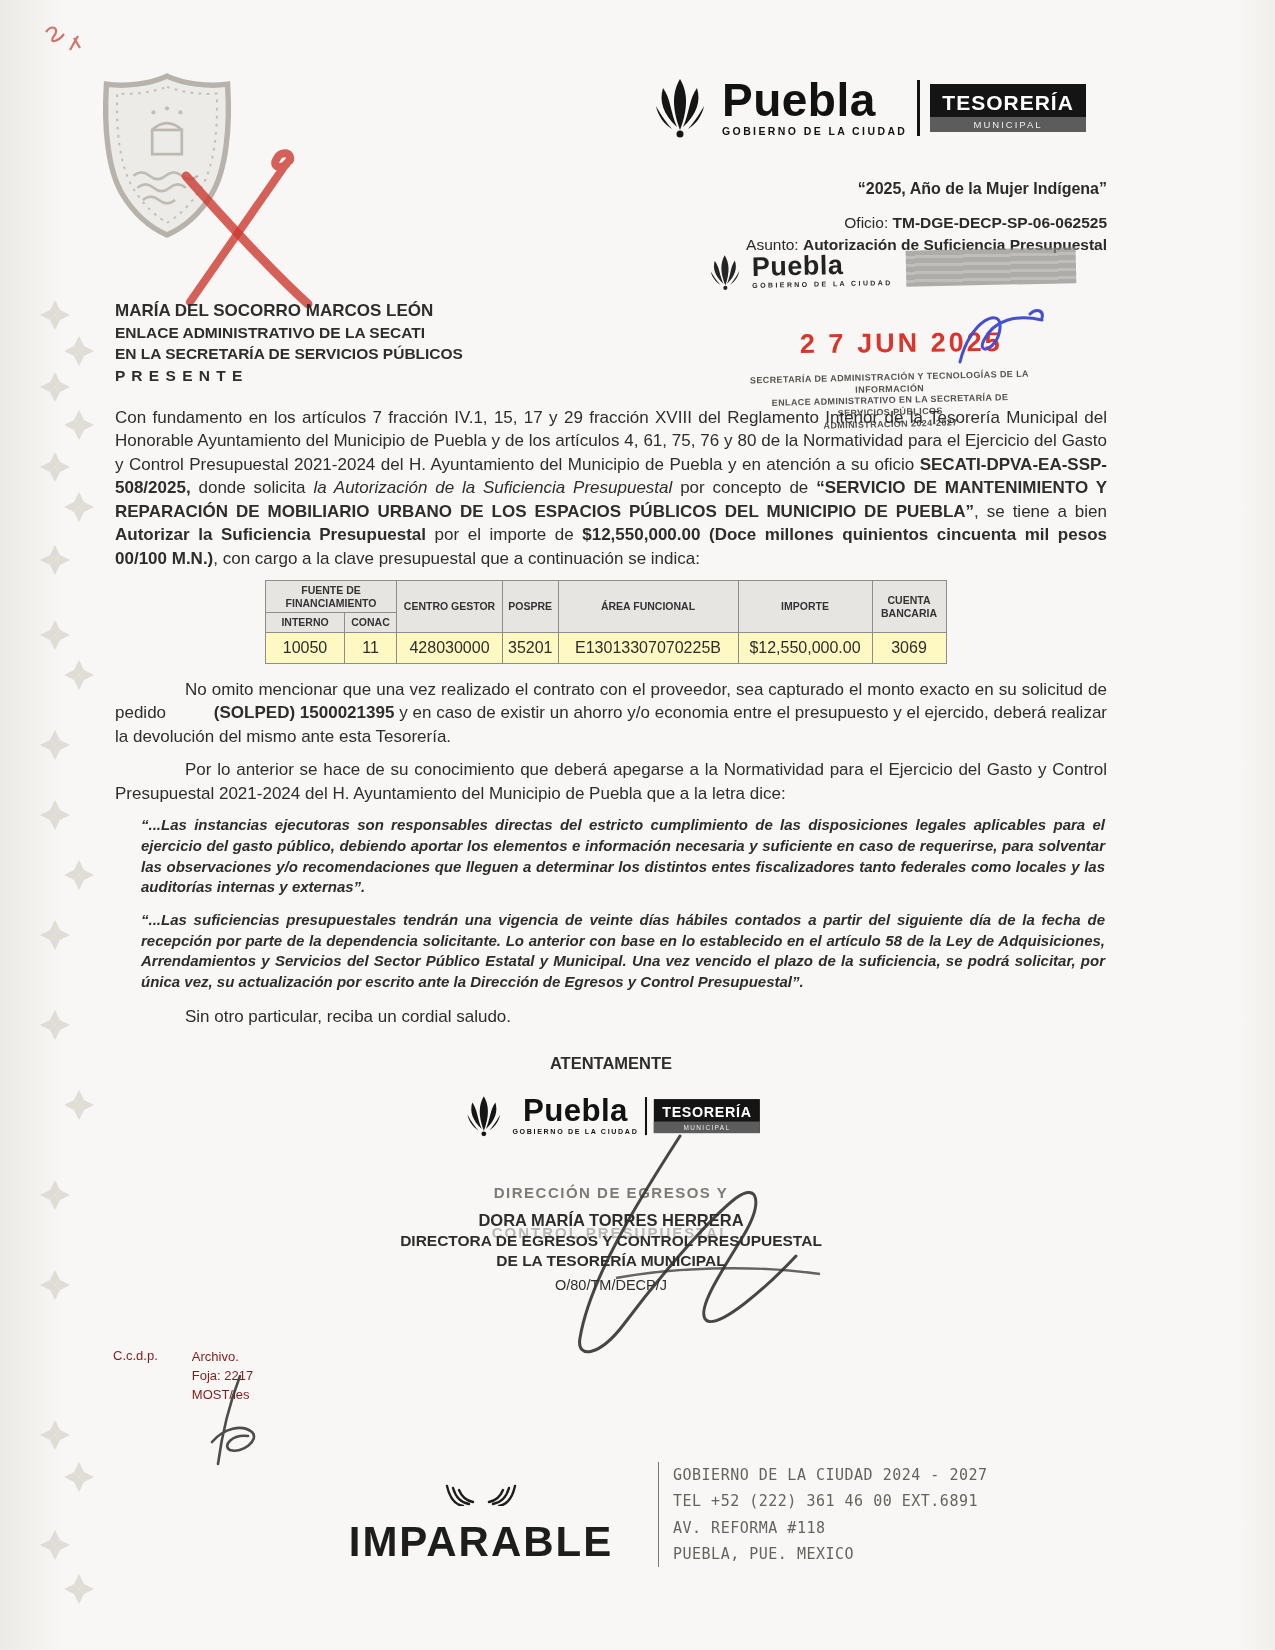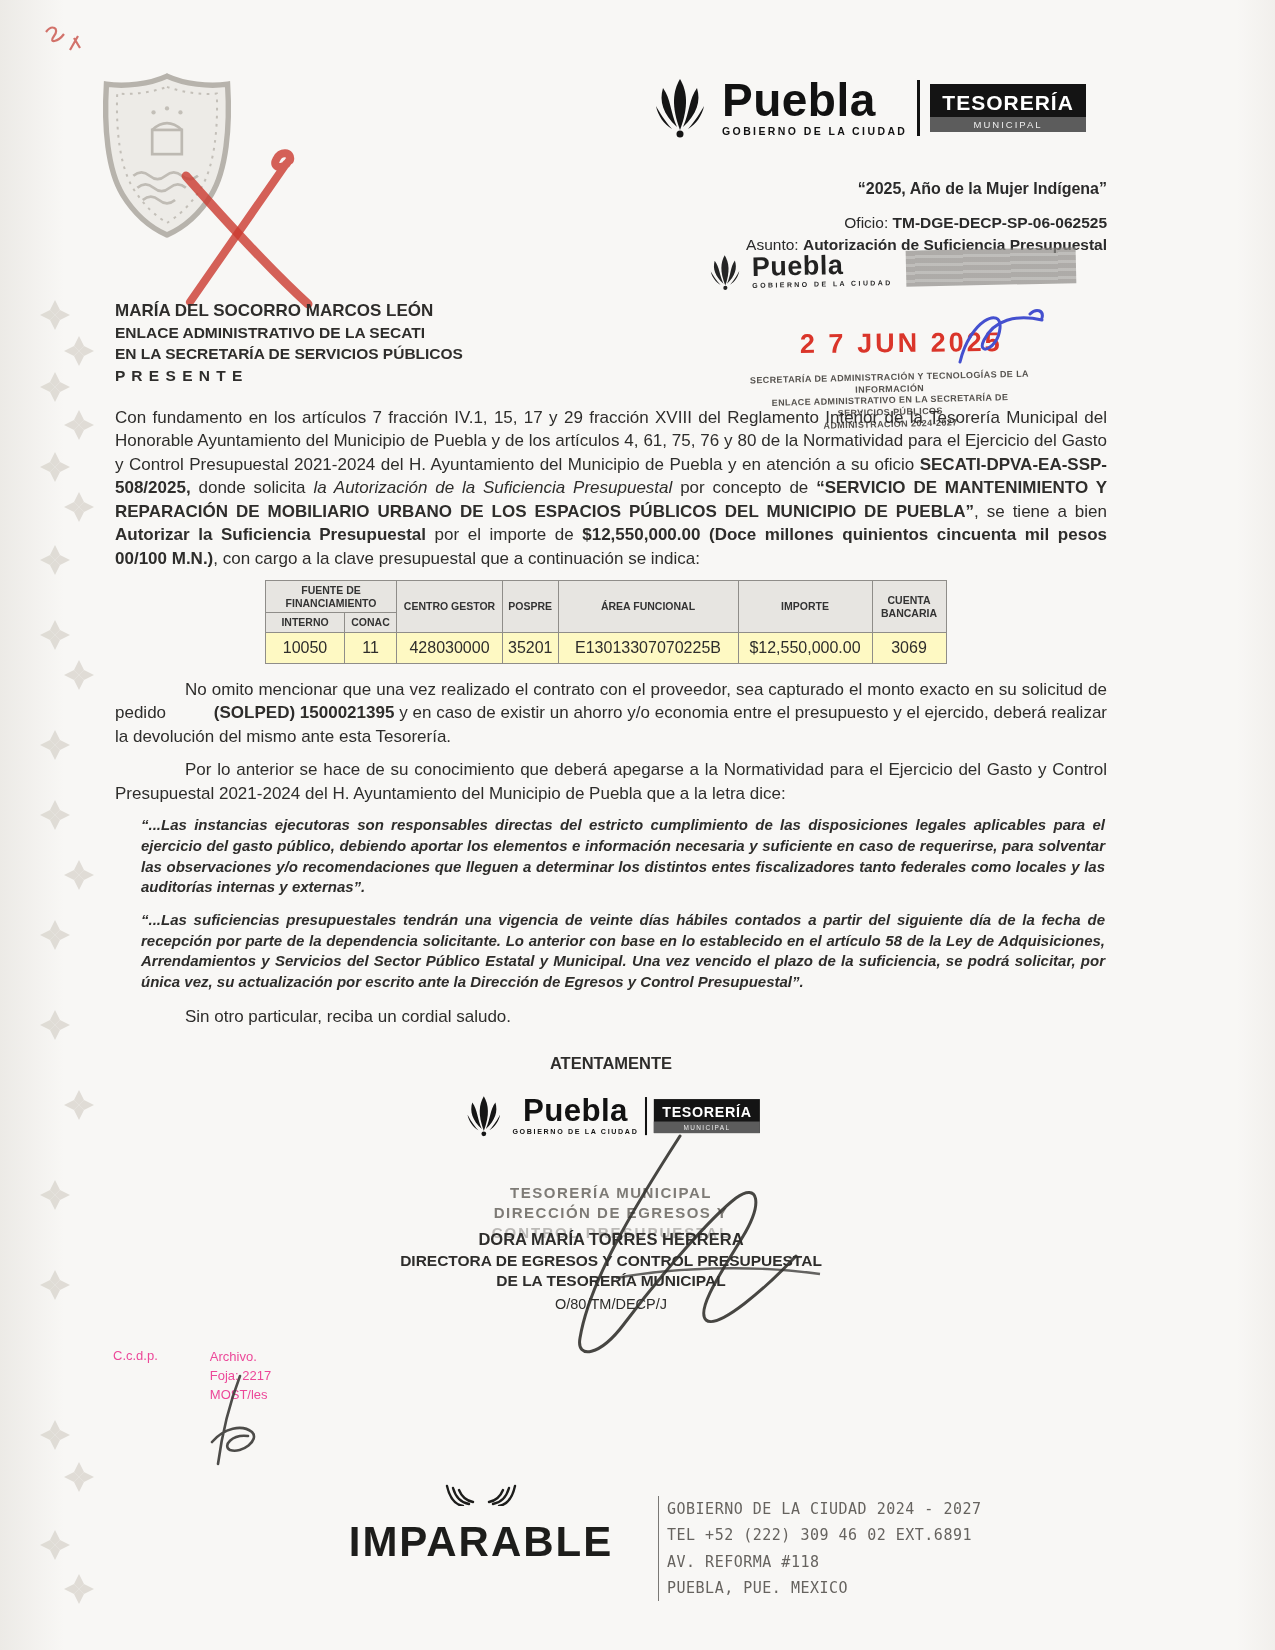--- a/index.html
+++ b/index.html
@@ -73,30 +73,30 @@
   .sig-area{margin-top:20px;text-align:center;position:relative}
   .sig-logo-wrap{display:flex;justify-content:center;height:62px;margin-bottom:26px}
   .stamp-gray{color:#7e7b76;font-weight:700;letter-spacing:1.5px;font-size:15px;line-height:1.3}
   .sig-name{font-weight:700;font-size:16.5px;margin-top:6px;position:relative;z-index:2}
   .sig-title{font-weight:700;font-size:15.5px;line-height:1.3;position:relative;z-index:2}
   .sig-ref{font-size:14.5px;margin-top:3px}
   .stamp-ghost{position:absolute;left:0;right:0;top:128px;color:#8a8783;font-weight:700;
     letter-spacing:2px;font-size:15px;opacity:.55;z-index:1}
   .bigsig{left:520px;top:1128px;width:340px;height:260px;z-index:3}
 
-  .ccdp{left:113px;top:1348px;font-size:13px;color:#ec4899;display:flex;gap:52px;z-index:2}
+  .ccdp{left:113px;top:1348px;font-size:13px;color:#7f1d1d;display:flex;gap:34px;z-index:2}
   .ccdp .col{line-height:1.45}
   .ccsig{left:182px;top:1372px;width:120px;height:105px;z-index:3}
 
   .capital{left:336px;top:1478px;width:290px;text-align:center;color:#1d1d1b;z-index:2}
   .cap-top{display:flex;align-items:center;justify-content:center;gap:8px;font-weight:700;font-size:23px;letter-spacing:7px}
   .cap-bottom{font-weight:700;font-size:42px;letter-spacing:2px;margin-top:12px}
   .wing{width:38px;height:28px;stroke:#1d1d1b;fill:none;stroke-width:2.4;stroke-linecap:round}
 
-  .contact{left:658px;top:1496px;padding-left:8px;border-left:1.5px solid #7a7875;
+  .contact{left:658px;top:1462px;padding-left:14px;border-left:1.5px solid #7a7875;
     font-family:"DejaVu Sans Mono","Liberation Mono",monospace;font-size:15px;color:#66635f;line-height:1.75;letter-spacing:.5px}
 </style>
 </head>
 <body>
 
 <svg width="0" height="0" style="position:absolute">
   <defs>
     <g id="flor" fill="#dcd8d1">
       <path d="M15 0 L20 10 L15 15 L10 10 Z"></path>
       <path d="M15 30 L20 20 L15 15 L10 20 Z"></path>
@@ -302,21 +302,20 @@
           <div class="plogo-word">Puebla</div>
           <div class="plogo-tag">GOBIERNO DE LA CIUDAD</div>
         </div>
         <div class="plogo-bar"></div>
         <div class="plogo-badge">
           <div class="plogo-badge-top">TESORERÍA</div>
           <div class="plogo-badge-sub">MUNICIPAL</div>
         </div>
       </div>
     </div>
-    <div class="stamp-gray">TESORERÍA MUNICIPAL</div>
     <div class="stamp-gray">DIRECCIÓN DE EGRESOS Y</div>
     <div class="stamp-ghost">CONTROL PRESUPUESTAL</div>
     <div class="sig-name">DORA MARÍA TORRES HERRERA</div>
     <div class="sig-title">DIRECTORA DE EGRESOS Y CONTROL PRESUPUESTAL</div>
     <div class="sig-title">DE LA TESORERÍA MUNICIPAL</div>
     <div class="sig-ref">O/80/TM/DECP/J</div>
   </div>
 </div>
 
 <svg class="abs bigsig" viewBox="0 0 340 260">
@@ -344,16 +343,16 @@
     </svg>
     <svg class="wing" viewBox="0 0 38 28">
       <path d="M4 24 Q14 22 18 12 M8 26 Q20 24 24 10 M14 28 Q26 26 30 8"></path>
     </svg>
   </div>
   <div class="cap-bottom">IMPARABLE</div>
 </div>
 
 <div class="abs contact">
   <div>GOBIERNO DE LA CIUDAD 2024 - 2027</div>
-  <div>TEL +52 (222) 309 46 02 EXT.6891</div>
+  <div>TEL +52 (222) 361 46 00 EXT.6891</div>
   <div>AV. REFORMA #118</div>
   <div>PUEBLA, PUE. MEXICO</div>
 </div>
 
 </body></html>

